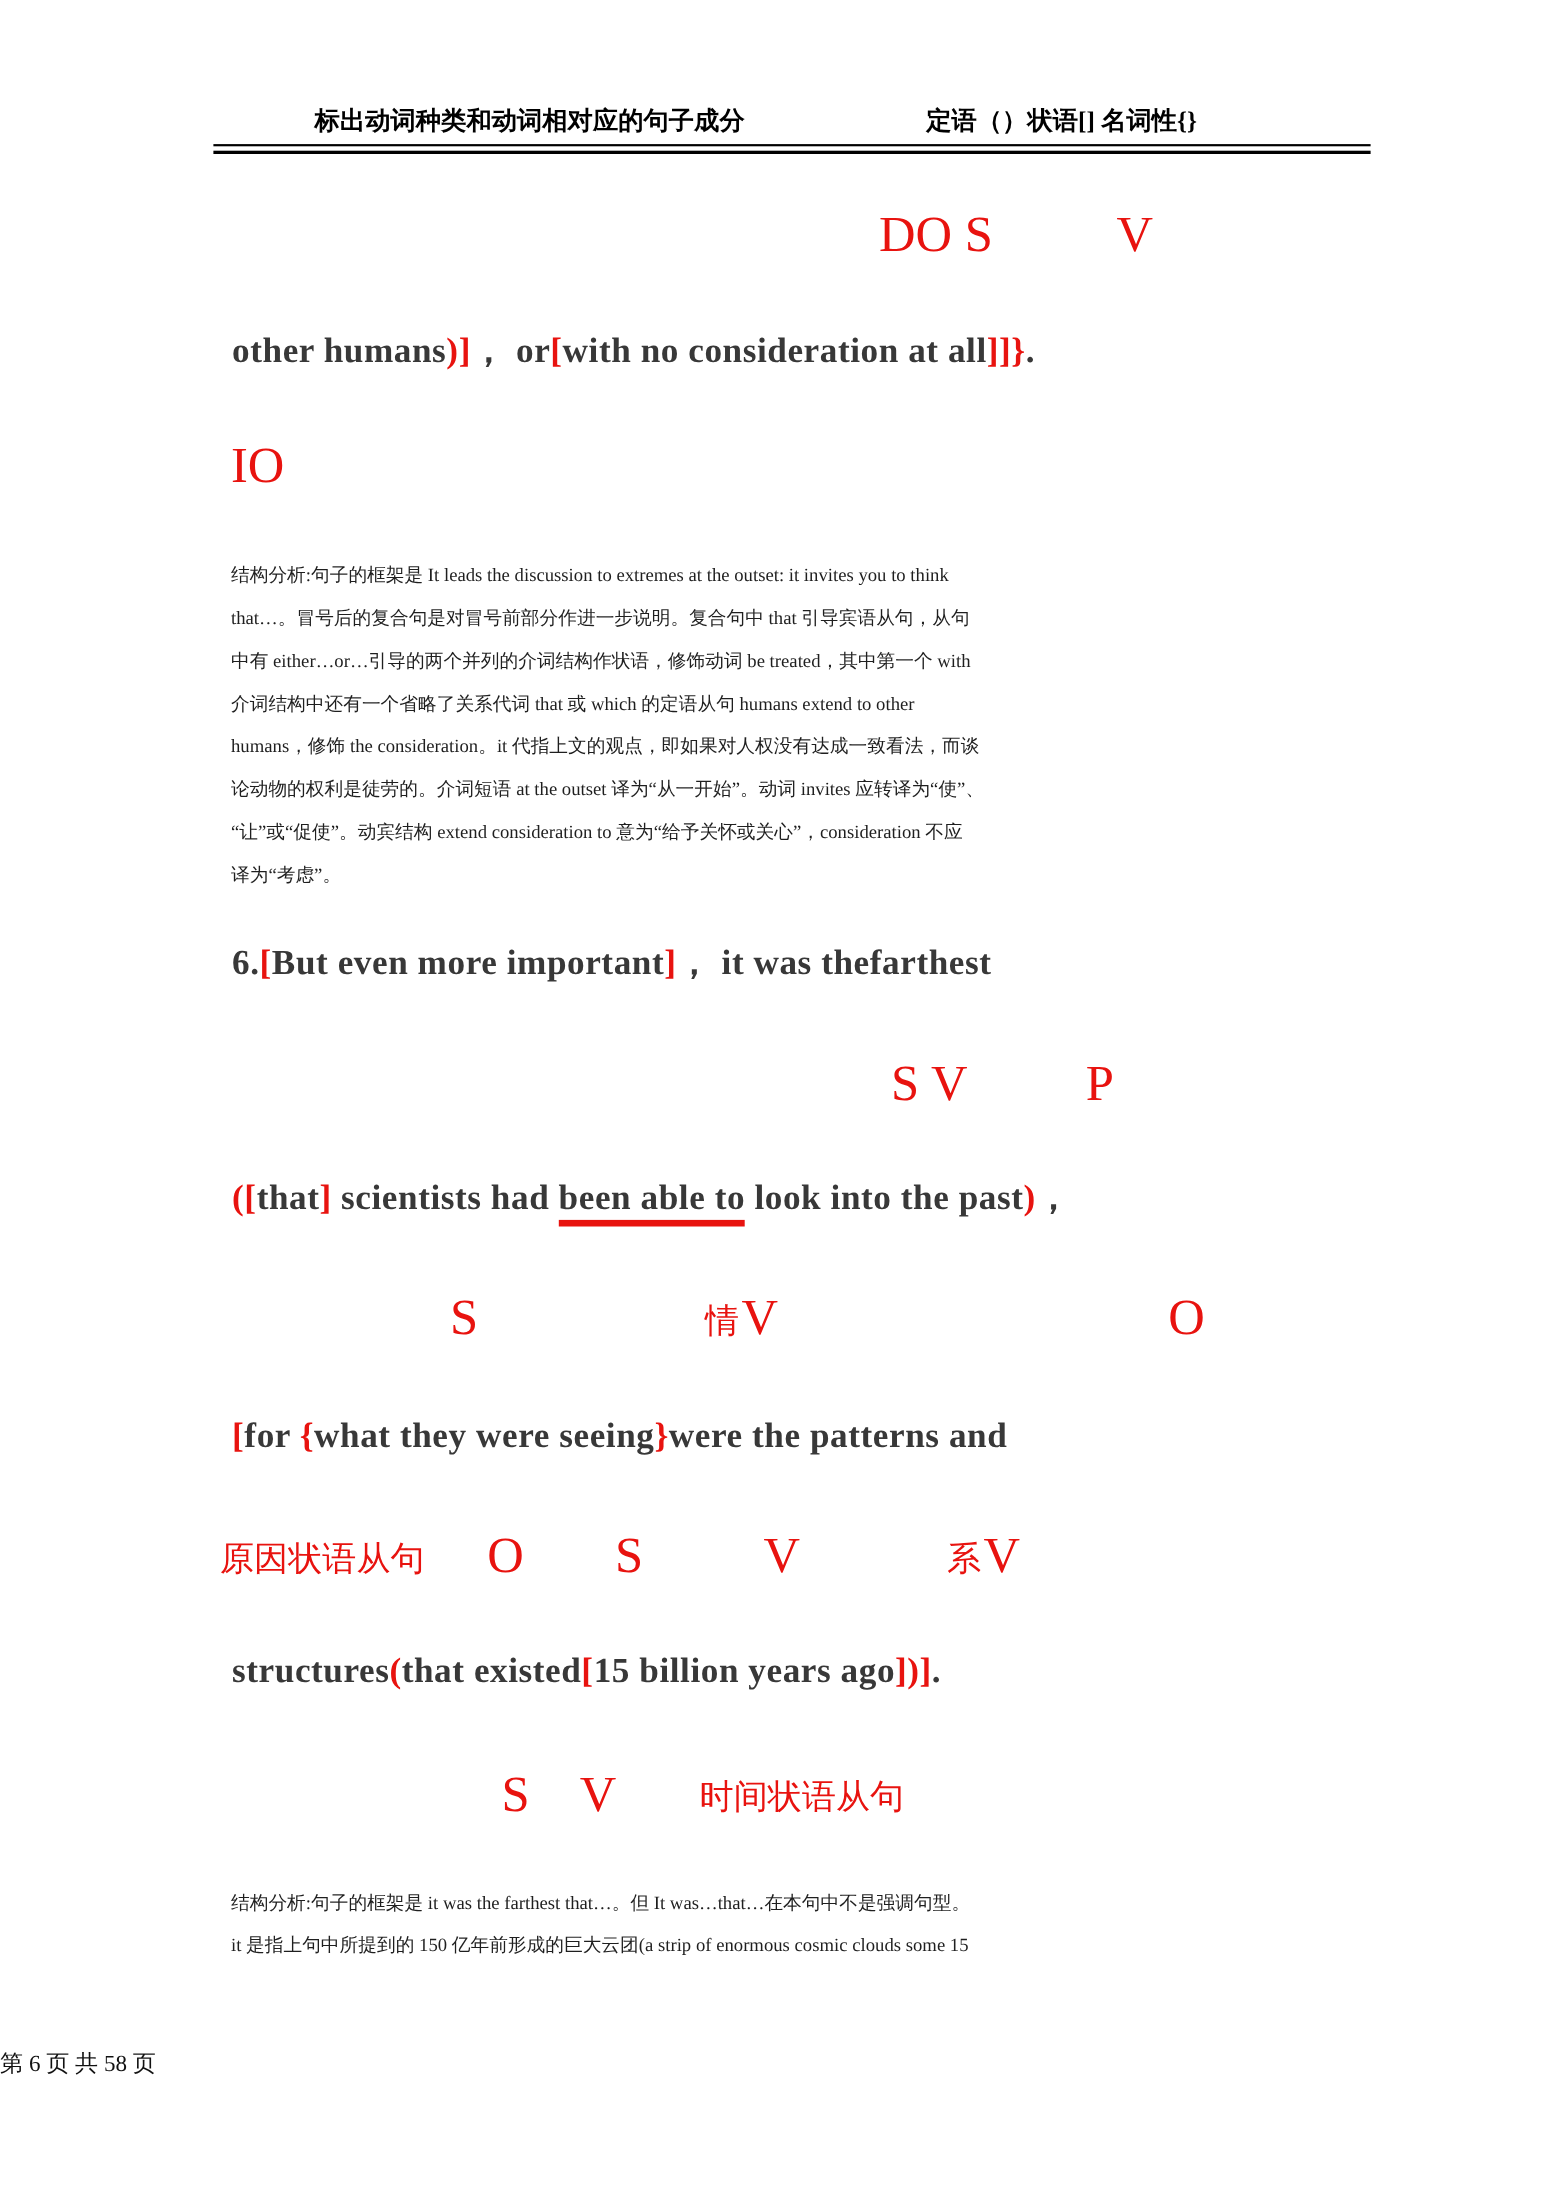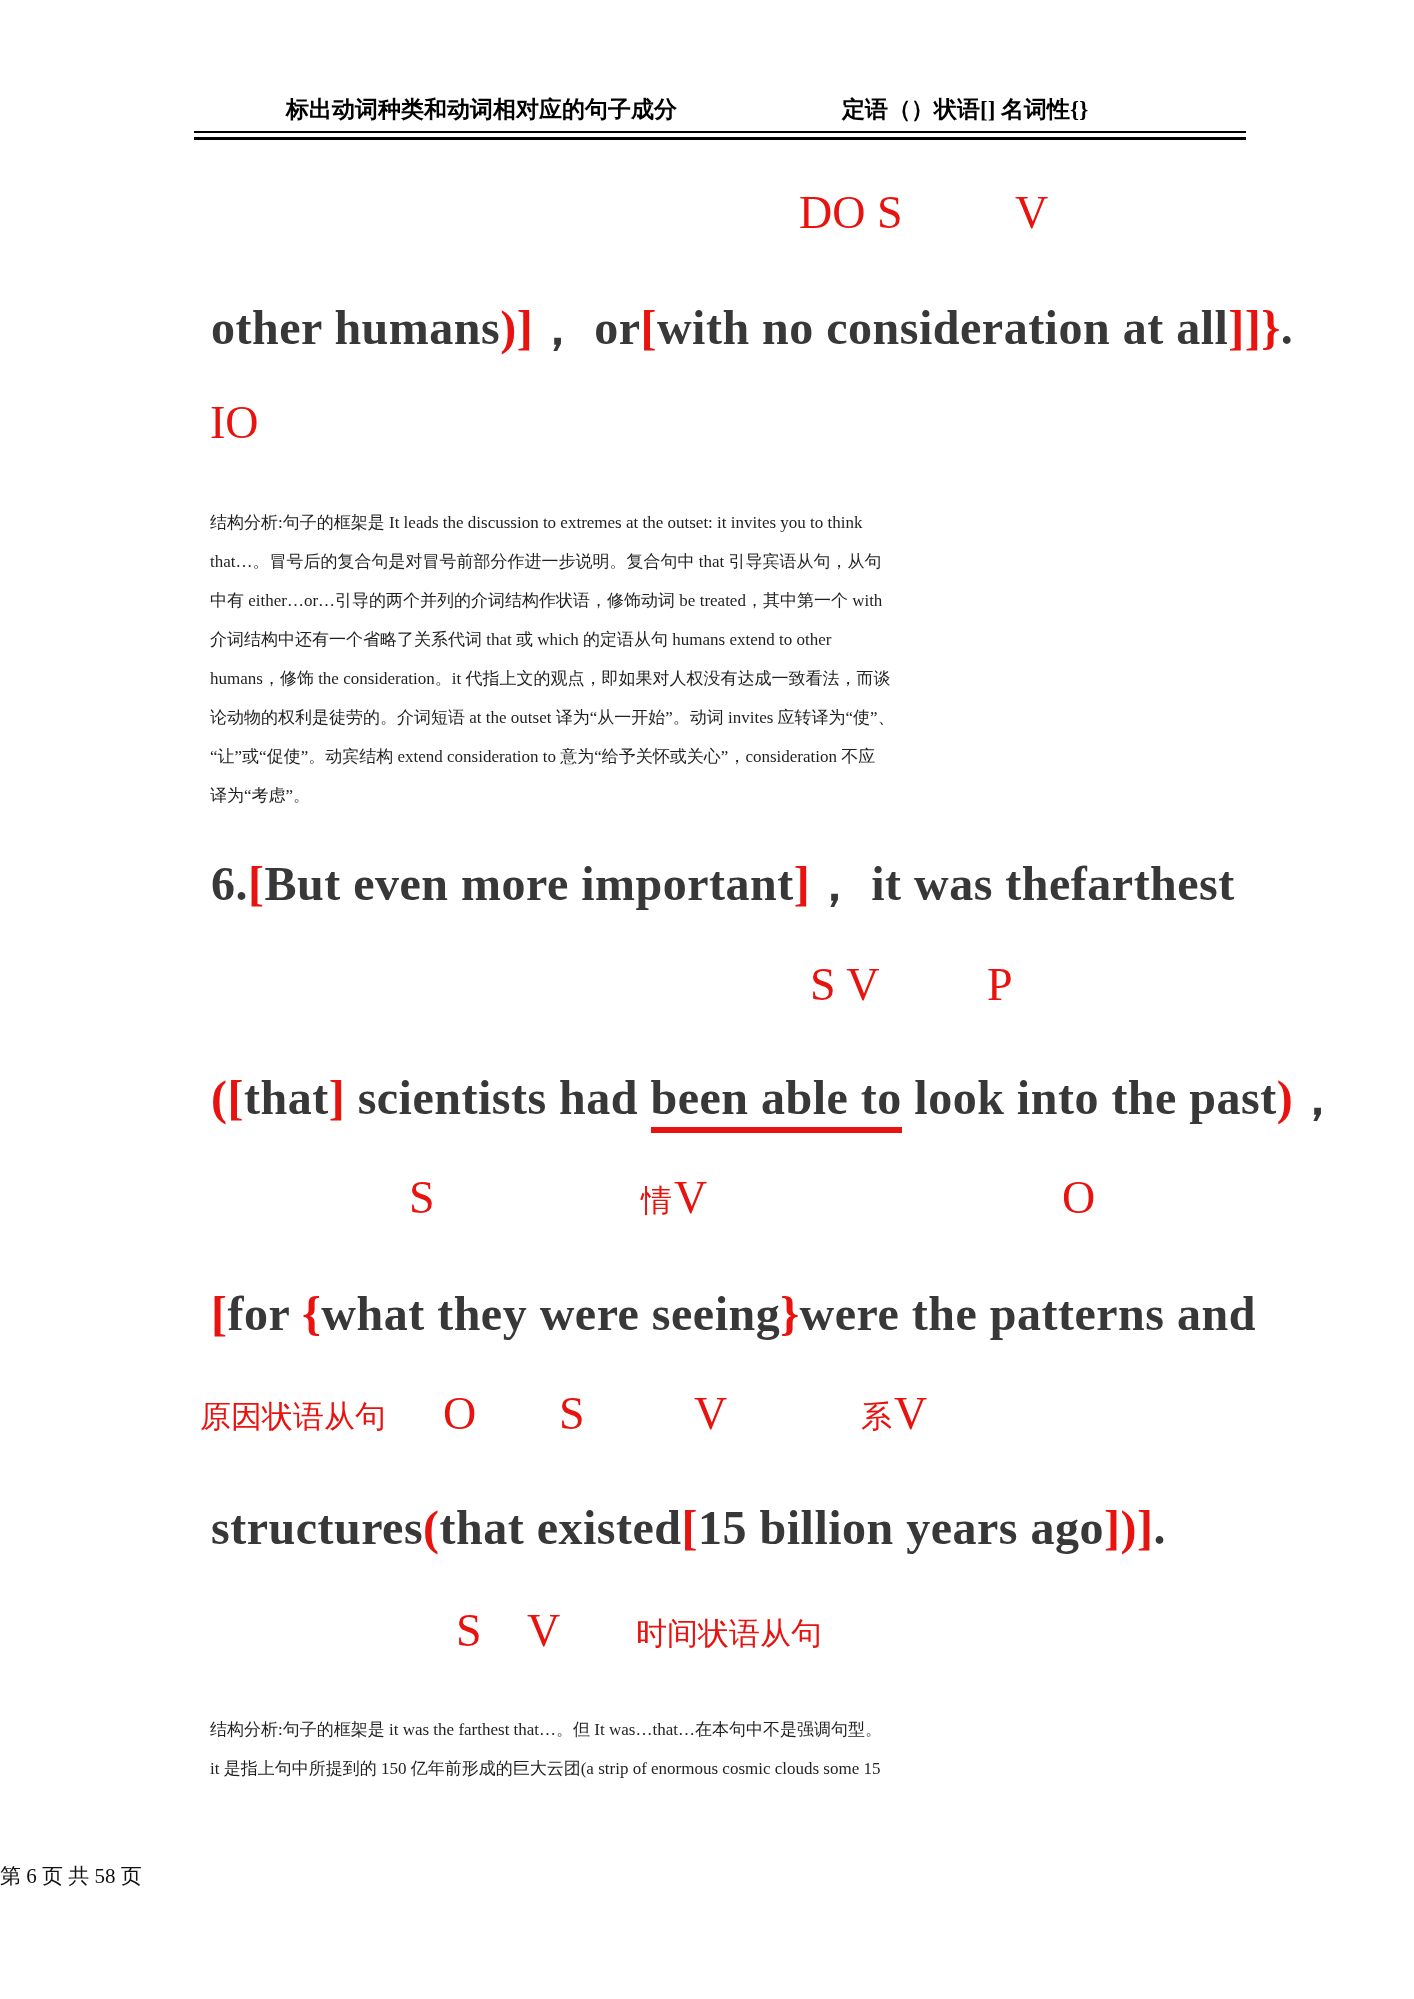--- a/index.html
+++ b/index.html
@@ -29,21 +29,21 @@
   }
   .hdr-rule{
     height:4px;
     border-top:2px solid #000;
     border-bottom:3px solid #000;
   }
   
   .bold-line{
     font-family:"Liberation Serif", serif;
     font-weight:bold;
-    font-size:48px;
+    font-size:32px;
     line-height:1.15;
     color:var(--bold-ink);
     white-space:nowrap;
     letter-spacing:.5px;
   }
   .bold-line .red{color:var(--red);}
   .u-red{border-bottom:6px solid var(--red);padding-bottom:3px;}
   
   .ann{
     font-family:"Liberation Serif", serif;

